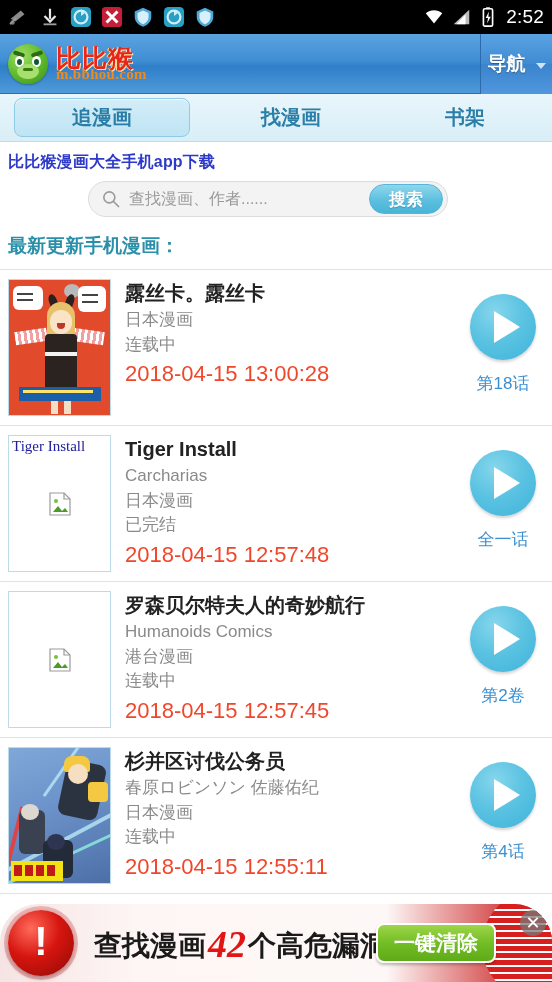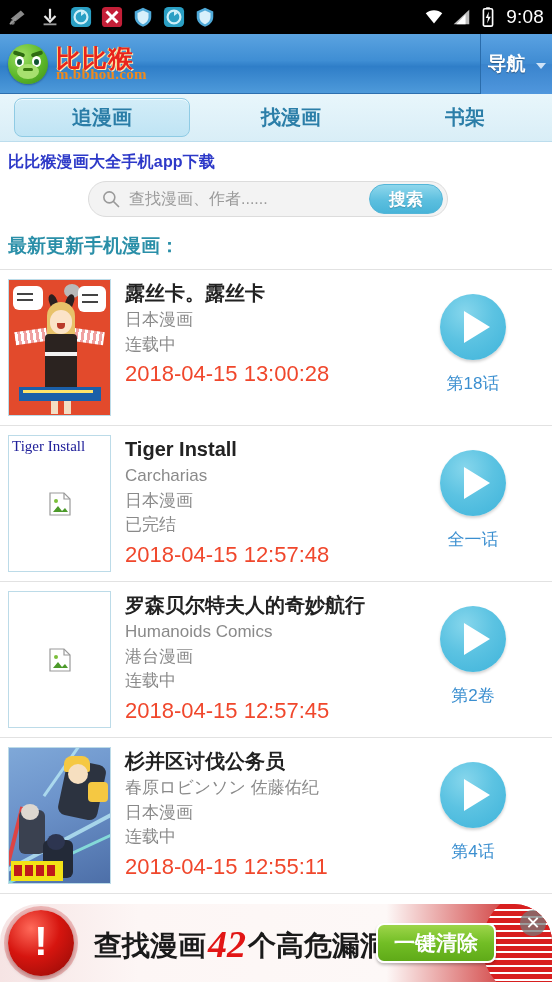--- a/index.html
+++ b/index.html
@@ -140,21 +140,21 @@
     position:absolute; top:2px; left:3px; font-family:"Liberation Serif",serif;
     font-size:15px; color:#20209a;
   }
   .info { padding-left: 14px; flex: 1; min-width: 0; }
   .m-title { font-size: 20px; font-weight: bold; color: #222; line-height: 1.45;}
   .m-author, .m-region, .m-status {
     font-size: 17px; color: #8a8a8a; line-height: 1.45;
   }
   .m-date { font-size: 22px; color: #f0472c; line-height: 1.5; }
   .play-col {
-    position: absolute; right: 34px; top: 24px;
+    position: absolute; right: 4px; top: 24px;
     width: 90px; text-align: center;
   }
   .play-circle {
     width: 66px; height: 66px; border-radius: 50%; margin: 0 auto;
     background: radial-gradient(circle at 38% 28%, #86d6ec 0%, #5cc3e2 45%, #3eb3da 100%);
     box-shadow: 0 2px 3px rgba(0,0,0,.18);
     display:flex; align-items:center; justify-content:center;
   }
   .play-tri {
     width:0;height:0;border-top:16px solid transparent;border-bottom:16px solid transparent;
@@ -292,21 +292,21 @@
       </svg>
       <svg class="sb-icon" viewBox="0 0 24 24">
         <path d="M21 4 L21 20 L4 20 Z" fill="#bdbdbd"></path>
         <path d="M17 9 L17 20 L7 20 Z" fill="#fff"></path>
       </svg>
       <svg class="sb-icon" viewBox="0 0 24 24">
         <rect x="7" y="3" width="10" height="19" rx="1.6" fill="none" stroke="#fff" stroke-width="1.8"></rect>
         <rect x="10" y="1.4" width="4" height="2" fill="#fff"></rect>
         <path d="M13 6 L9.5 13 H12 L11 19 L15 11.6 H12.4 Z" fill="#fff"></path>
       </svg>
-      <span class="sb-time">9:08</span>
+      <span class="sb-time">2:52</span>
     </div>
   </div>
 
   <div class="header">
     <div class="logo-wrap">
       <div class="monkey">
         <div class="brow l"></div>
           <div class="brow r"></div>
         <div class="eye l"></div>
           <div class="eye r"></div>

